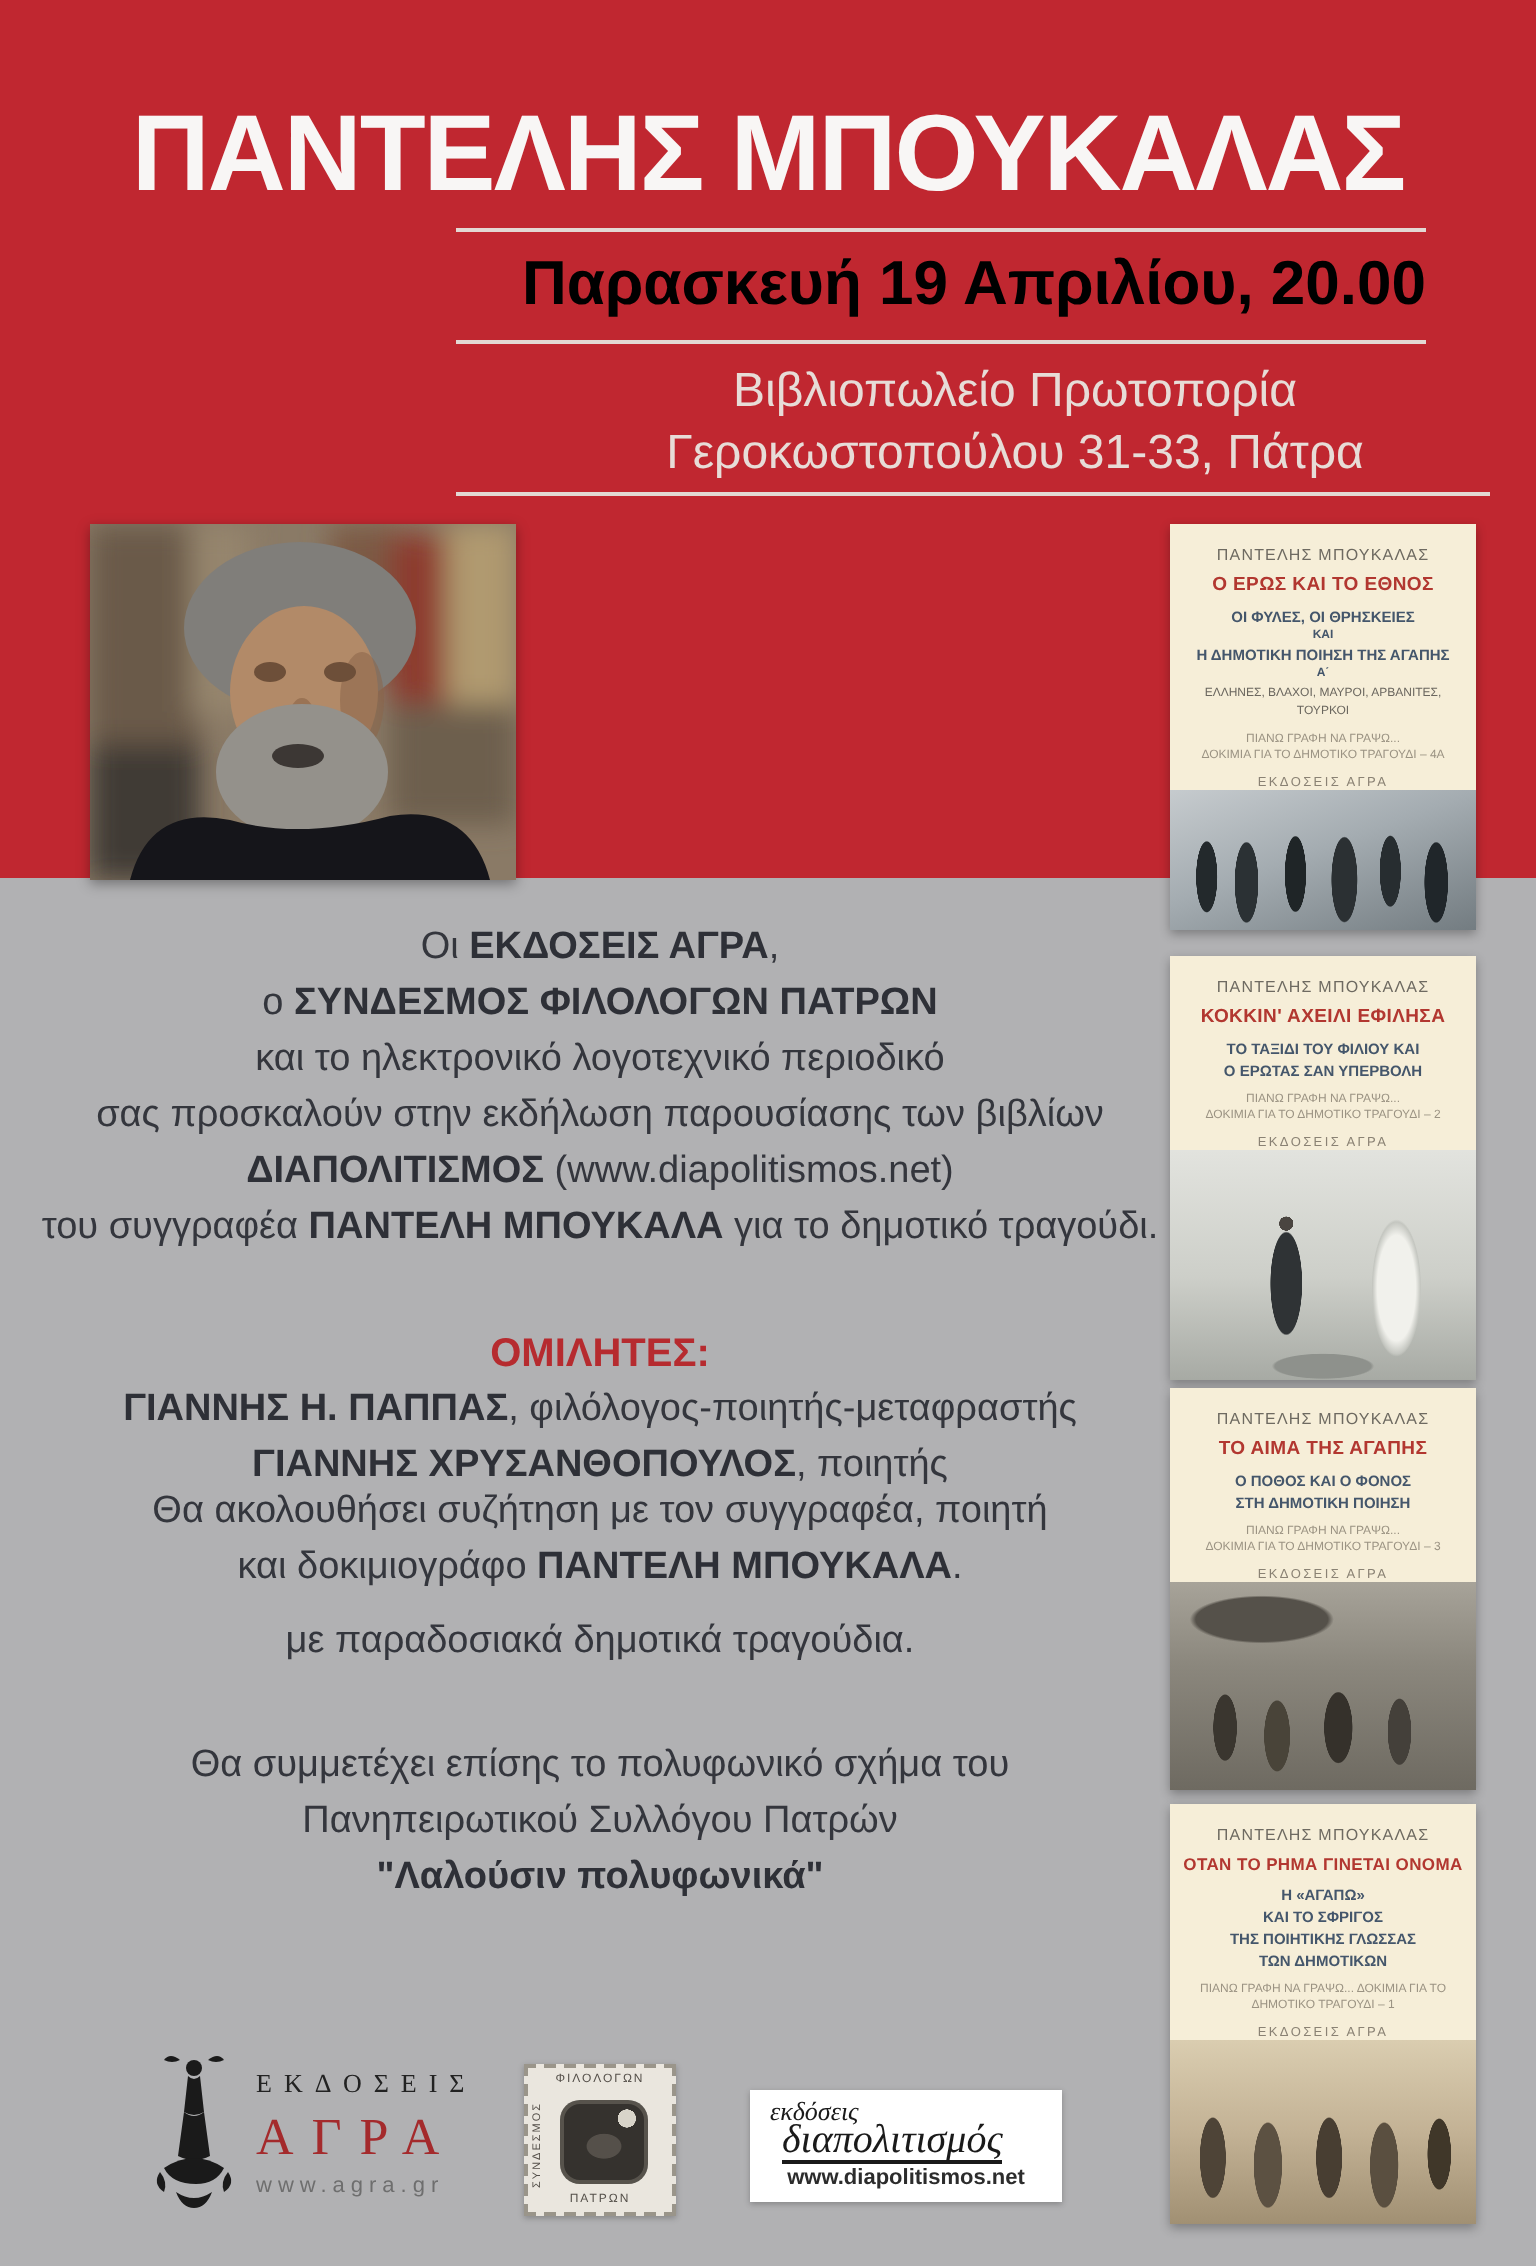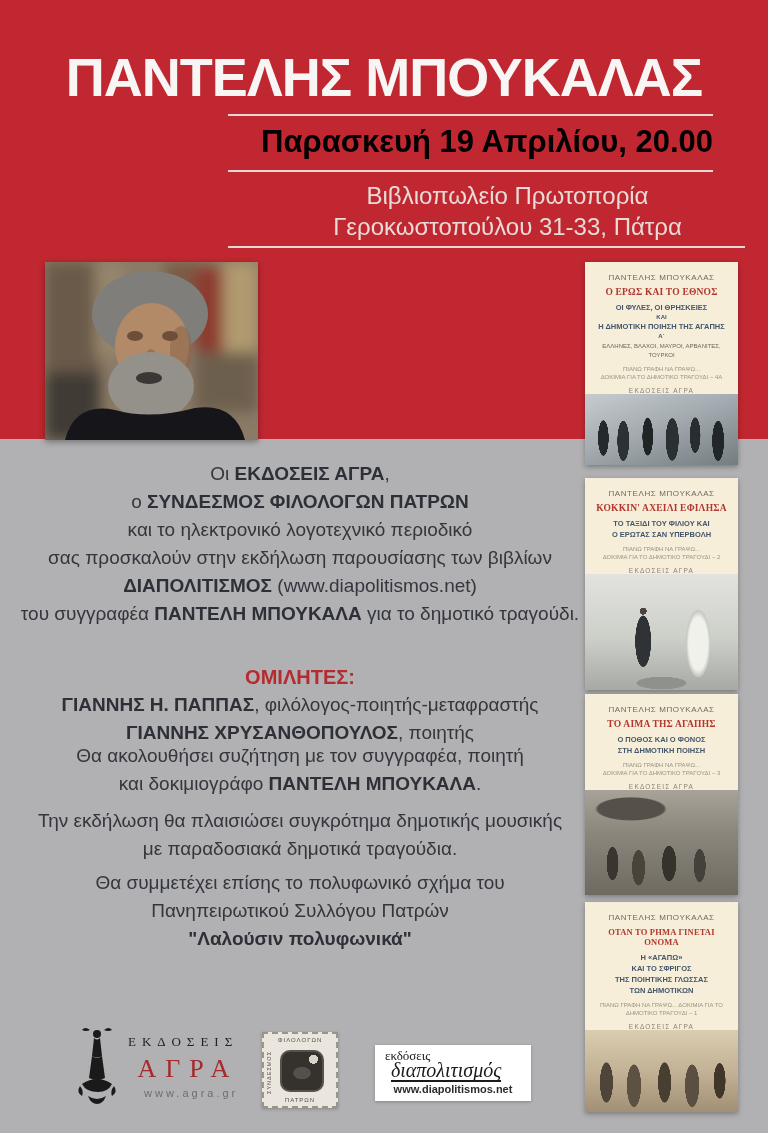--- a/index.html
+++ b/index.html
@@ -30,21 +30,21 @@
   .speakers-heading{color:#b62b2f;font-weight:bold;font-size:20px;}
   
   .book{position:absolute;left:585px;width:153px;background:#f6eed8;box-shadow:0 2px 5px rgba(0,0,0,.3);
     display:flex;flex-direction:column;overflow:hidden;}
   .book1{top:262px;height:203px;}
   .book2{top:478px;height:212px;}
   .book3{top:694px;height:201px;}
   .book4{top:902px;height:210px;}
   .cover-text{text-align:center;padding:11px 6px 0 6px;}
   .b-author{font-size:8px;letter-spacing:.6px;color:#6e6a61;margin-bottom:5px;}
-  .b-title{font-size:9.5px;font-weight:bold;color:#b23730;letter-spacing:.2px;margin-bottom:5px;font-family:Liberation Serif, serif;}
+  .b-title{font-size:9.5px;font-weight:bold;color:#b23730;letter-spacing:.2px;margin-bottom:5px;}
   .book4 .b-title{font-size:8.5px;}
   .b-sub{font-size:7.5px;font-weight:bold;color:#44566b;line-height:11px;}
   .b-mini{font-size:6px;font-weight:bold;color:#44566b;line-height:8px;}
   .b-sub5{font-size:6px;color:#6b675f;line-height:9px;margin-top:2px;}
   .b-tiny{font-size:6px;color:#9b9383;line-height:8px;margin-top:5px;}
   .b-pub{font-size:6.5px;color:#8a8274;letter-spacing:1.2px;margin-top:6px;}
   .b-photo{margin-top:auto;width:100%;}
   .photo1{height:104px;background:
     radial-gradient(ellipse 9px 30px at 12% 62%,#23292c 58%,transparent 60%),
     radial-gradient(ellipse 10px 34px at 25% 66%,#2b3134 58%,transparent 60%),
@@ -68,37 +68,37 @@
     linear-gradient(180deg,#a7a399 0%,#8b877d 40%,#6e6a61 100%);}
   .photo4{height:105px;background:
     radial-gradient(ellipse 11px 34px at 14% 64%,#4e4437 58%,transparent 60%),
     radial-gradient(ellipse 12px 36px at 32% 68%,#5c5142 58%,transparent 60%),
     radial-gradient(ellipse 11px 34px at 52% 64%,#483e32 58%,transparent 60%),
     radial-gradient(ellipse 12px 36px at 70% 68%,#5a4f40 58%,transparent 60%),
     radial-gradient(ellipse 10px 30px at 88% 62%,#403729 58%,transparent 60%),
     linear-gradient(180deg,#dacdb0 0%,#c3b295 50%,#a19073 100%);}
   
   .agra-logo{position:absolute;left:76px;top:1026px;display:flex;align-items:center;}
-  .agra-text{margin-left:10px;text-align:right;font-family:"Liberation Serif",serif;}
+  .agra-text{margin-left:10px;text-align:left;font-family:"Liberation Serif",serif;}
   .agra-pub{font-size:13px;letter-spacing:6px;color:#222;}
   .agra-name{font-size:26px;letter-spacing:9px;color:#a42a2c;margin:4px 0 3px 0;}
   .agra-url{font-size:11px;letter-spacing:3px;color:#6e6e6e;font-family:"Liberation Sans",sans-serif;}
   .stamp{position:absolute;left:262px;top:1032px;width:76px;height:76px;background:#eae6de;
     border:2px dashed #9a958a;box-sizing:border-box;box-shadow:0 1px 3px rgba(0,0,0,.25);}
   .stamp-top{position:absolute;top:3px;left:0;width:100%;text-align:center;font-size:6px;letter-spacing:1px;color:#55504a;}
   .stamp-bottom{position:absolute;bottom:3px;left:0;width:100%;text-align:center;font-size:6px;letter-spacing:1px;color:#55504a;}
   .stamp-left{position:absolute;left:2px;top:10px;height:56px;writing-mode:vertical-rl;transform:rotate(180deg);
     font-size:5.5px;letter-spacing:1px;color:#55504a;text-align:center;}
   .stamp-emblem{position:absolute;left:16px;top:16px;width:44px;height:42px;border-radius:10px;
     background:radial-gradient(circle 5px at 76% 22%,#d8d4c9 90%,transparent 92%),
                radial-gradient(ellipse 14px 10px at 50% 55%,#55504a 60%,transparent 64%),#35322e;
     box-shadow:inset 0 0 0 2px #57534c;}
   .dp-box{position:absolute;left:375px;top:1045px;width:156px;height:56px;background:#ffffff;
     box-shadow:0 1px 3px rgba(0,0,0,.25);overflow:hidden;}
-  .dp-pre{font-family:"Liberation Serif",serif;font-size:13px;color:#1a1a1a;margin:4px 0 0 10px;line-height:13px;}
+  .dp-pre{font-family:"Liberation Serif",serif;font-style:italic;font-size:13px;color:#1a1a1a;margin:4px 0 0 10px;line-height:13px;}
   .dp-name{display:inline-block;font-family:"Liberation Serif",serif;font-style:italic;font-size:20px;color:#1a1a1a;
     border-bottom:2px solid #1a1a1a;line-height:20px;margin:-2px 0 2px 16px;padding-bottom:0;}
   .dp-url{font-size:11px;font-weight:bold;color:#2c2c2c;text-align:center;line-height:11px;}
 </style>
 </head>
 <body>
 
 <div class="poster">
   <div class="red-band"></div>
 
@@ -153,21 +153,20 @@
     <div><b>ΓΙΑΝΝΗΣ Η. ΠΑΠΠΑΣ</b><span>, φιλόλογος-ποιητής-μεταφραστής</span></div>
     <div><b>ΓΙΑΝΝΗΣ ΧΡΥΣΑΝΘΟΠΟΥΛΟΣ</b><span>, ποιητής</span></div>
   </div>
 
   <div class="tblock blk-discussion">
     <div>Θα ακολουθήσει συζήτηση με τον συγγραφέα, ποιητή</div>
     <div><span>και δοκιμιογράφο </span><b>ΠΑΝΤΕΛΗ ΜΠΟΥΚΑΛΑ</b><span>.</span></div>
   </div>
 
   <div class="tblock blk-music">
-    <div>Την εκδήλωση θα πλαισιώσει συγκρότημα δημοτικής μουσικής</div>
     <div>με παραδοσιακά δημοτικά τραγούδια.</div>
   </div>
 
   <div class="tblock blk-choir">
     <div>Θα συμμετέχει επίσης το πολυφωνικό σχήμα του</div>
     <div>Πανηπειρωτικού Συλλόγου Πατρών</div>
     <div><b>"Λαλούσιν πολυφωνικά"</b></div>
   </div>
 
   <div class="book book1">

